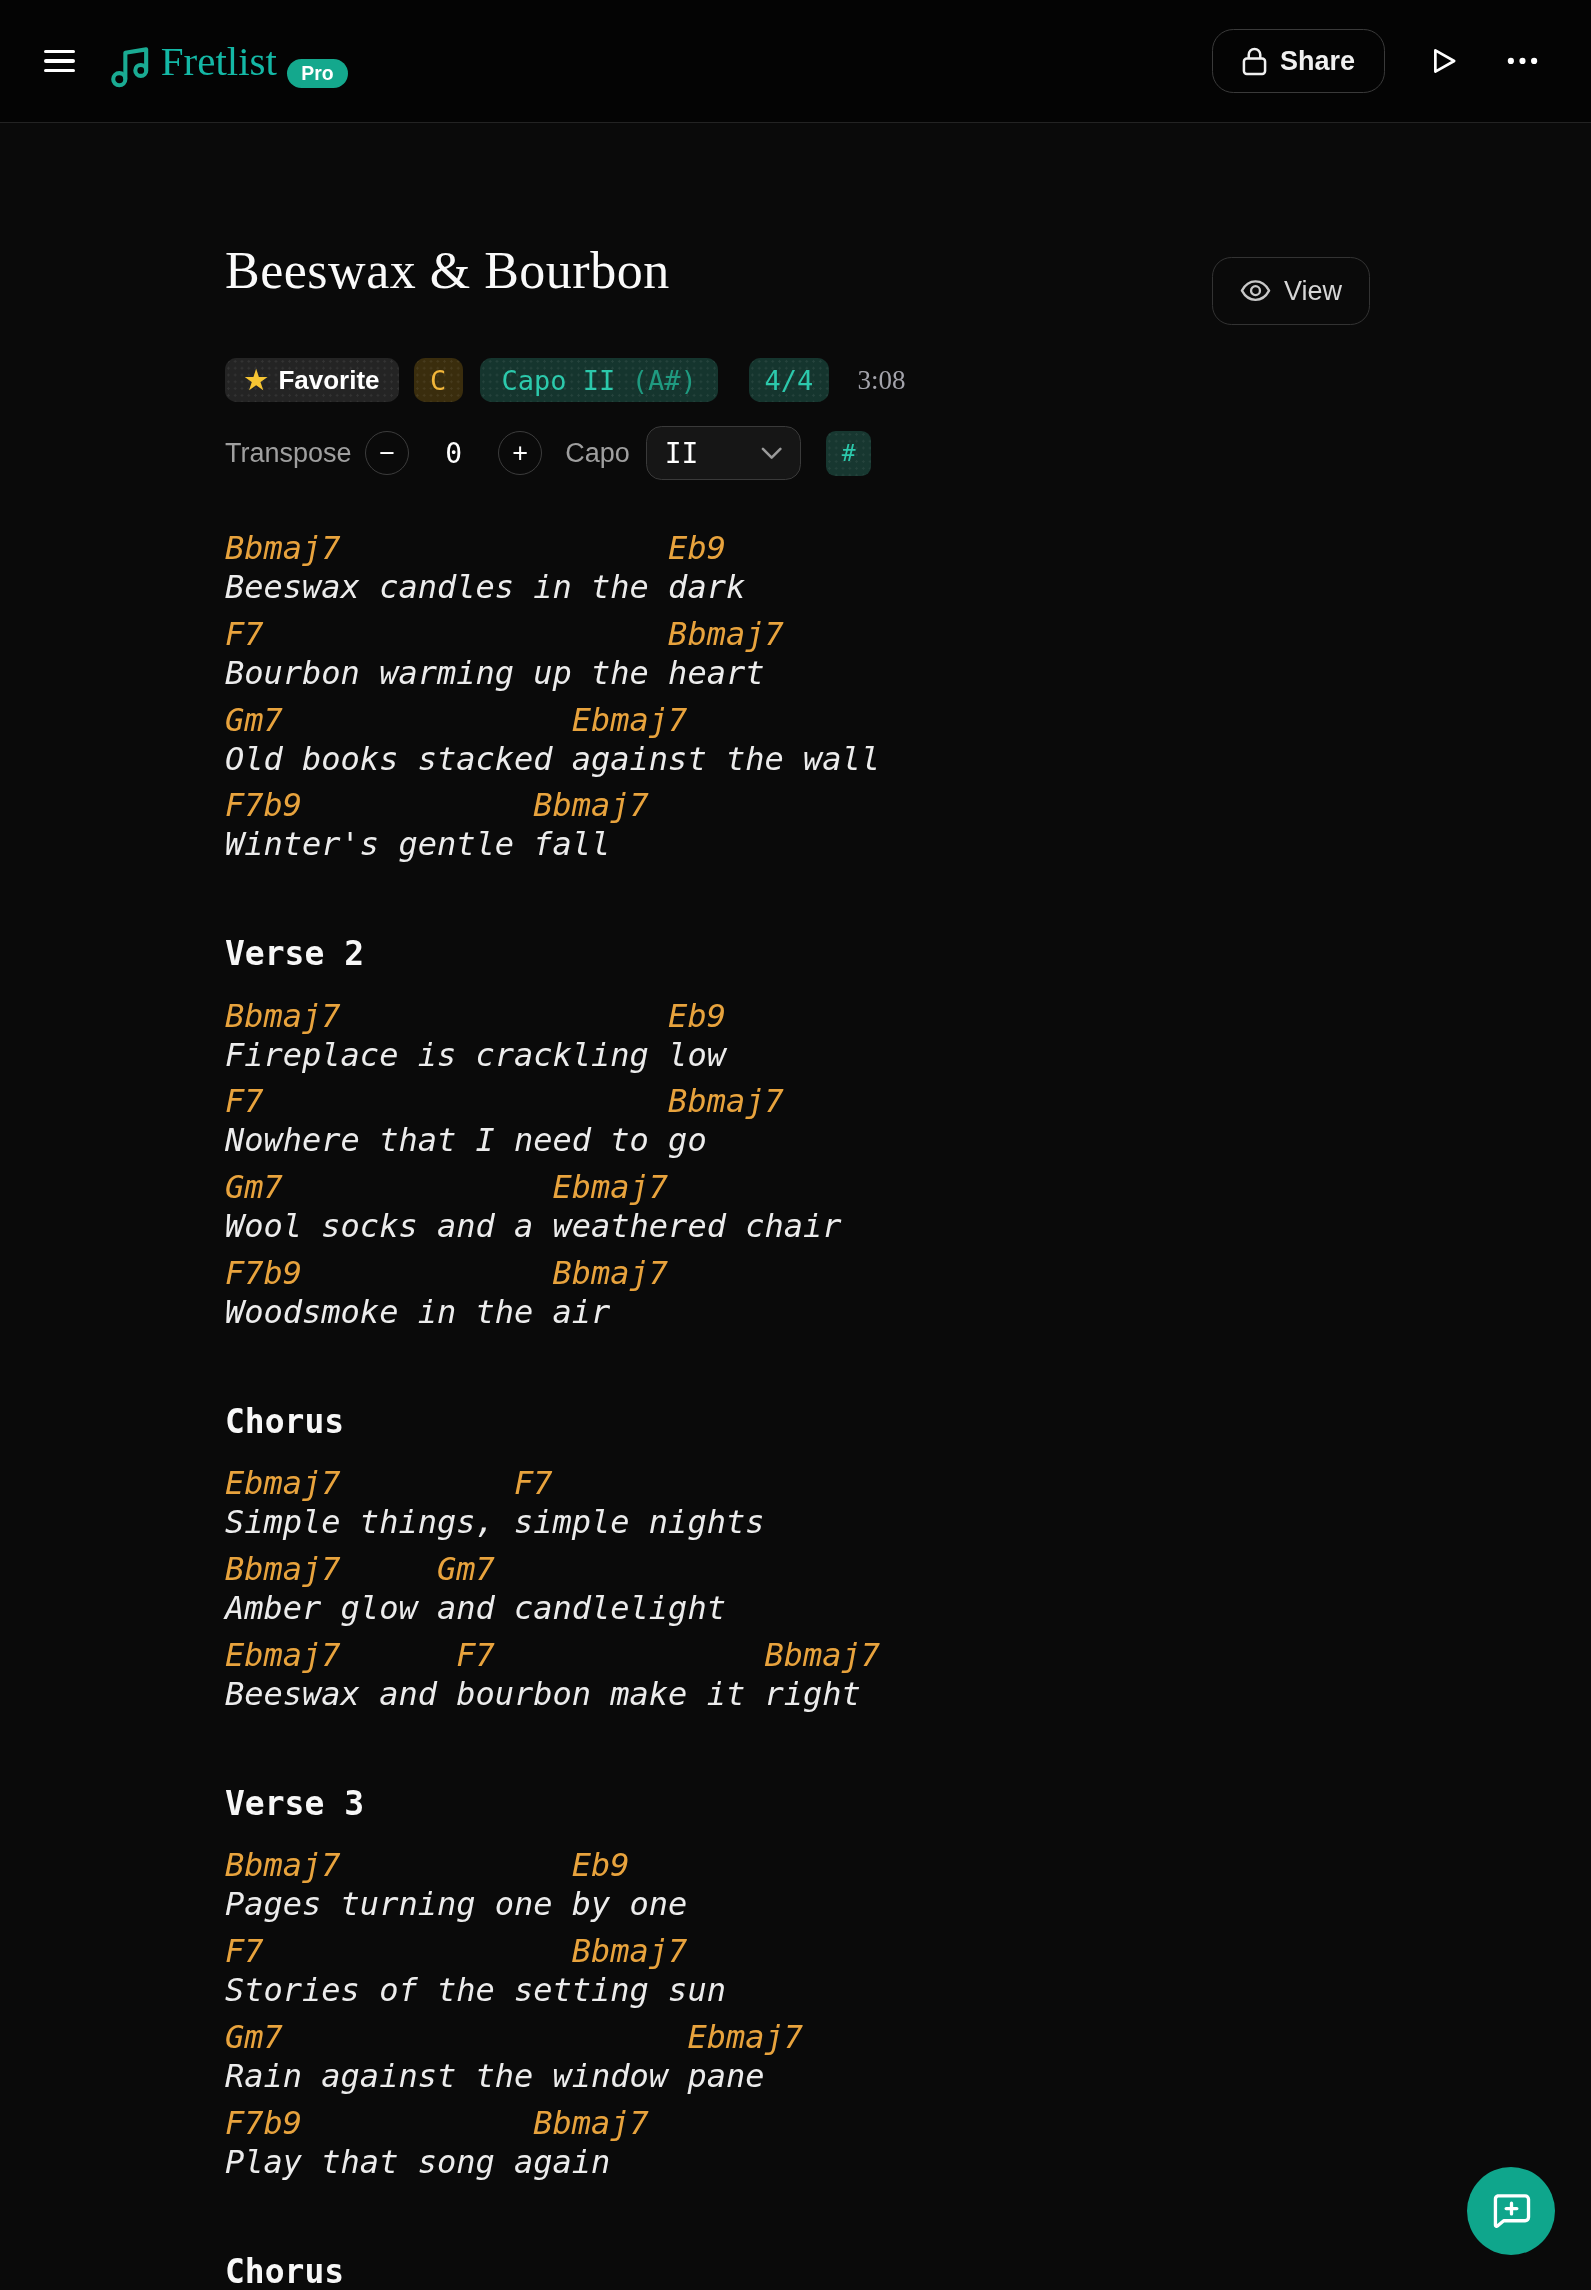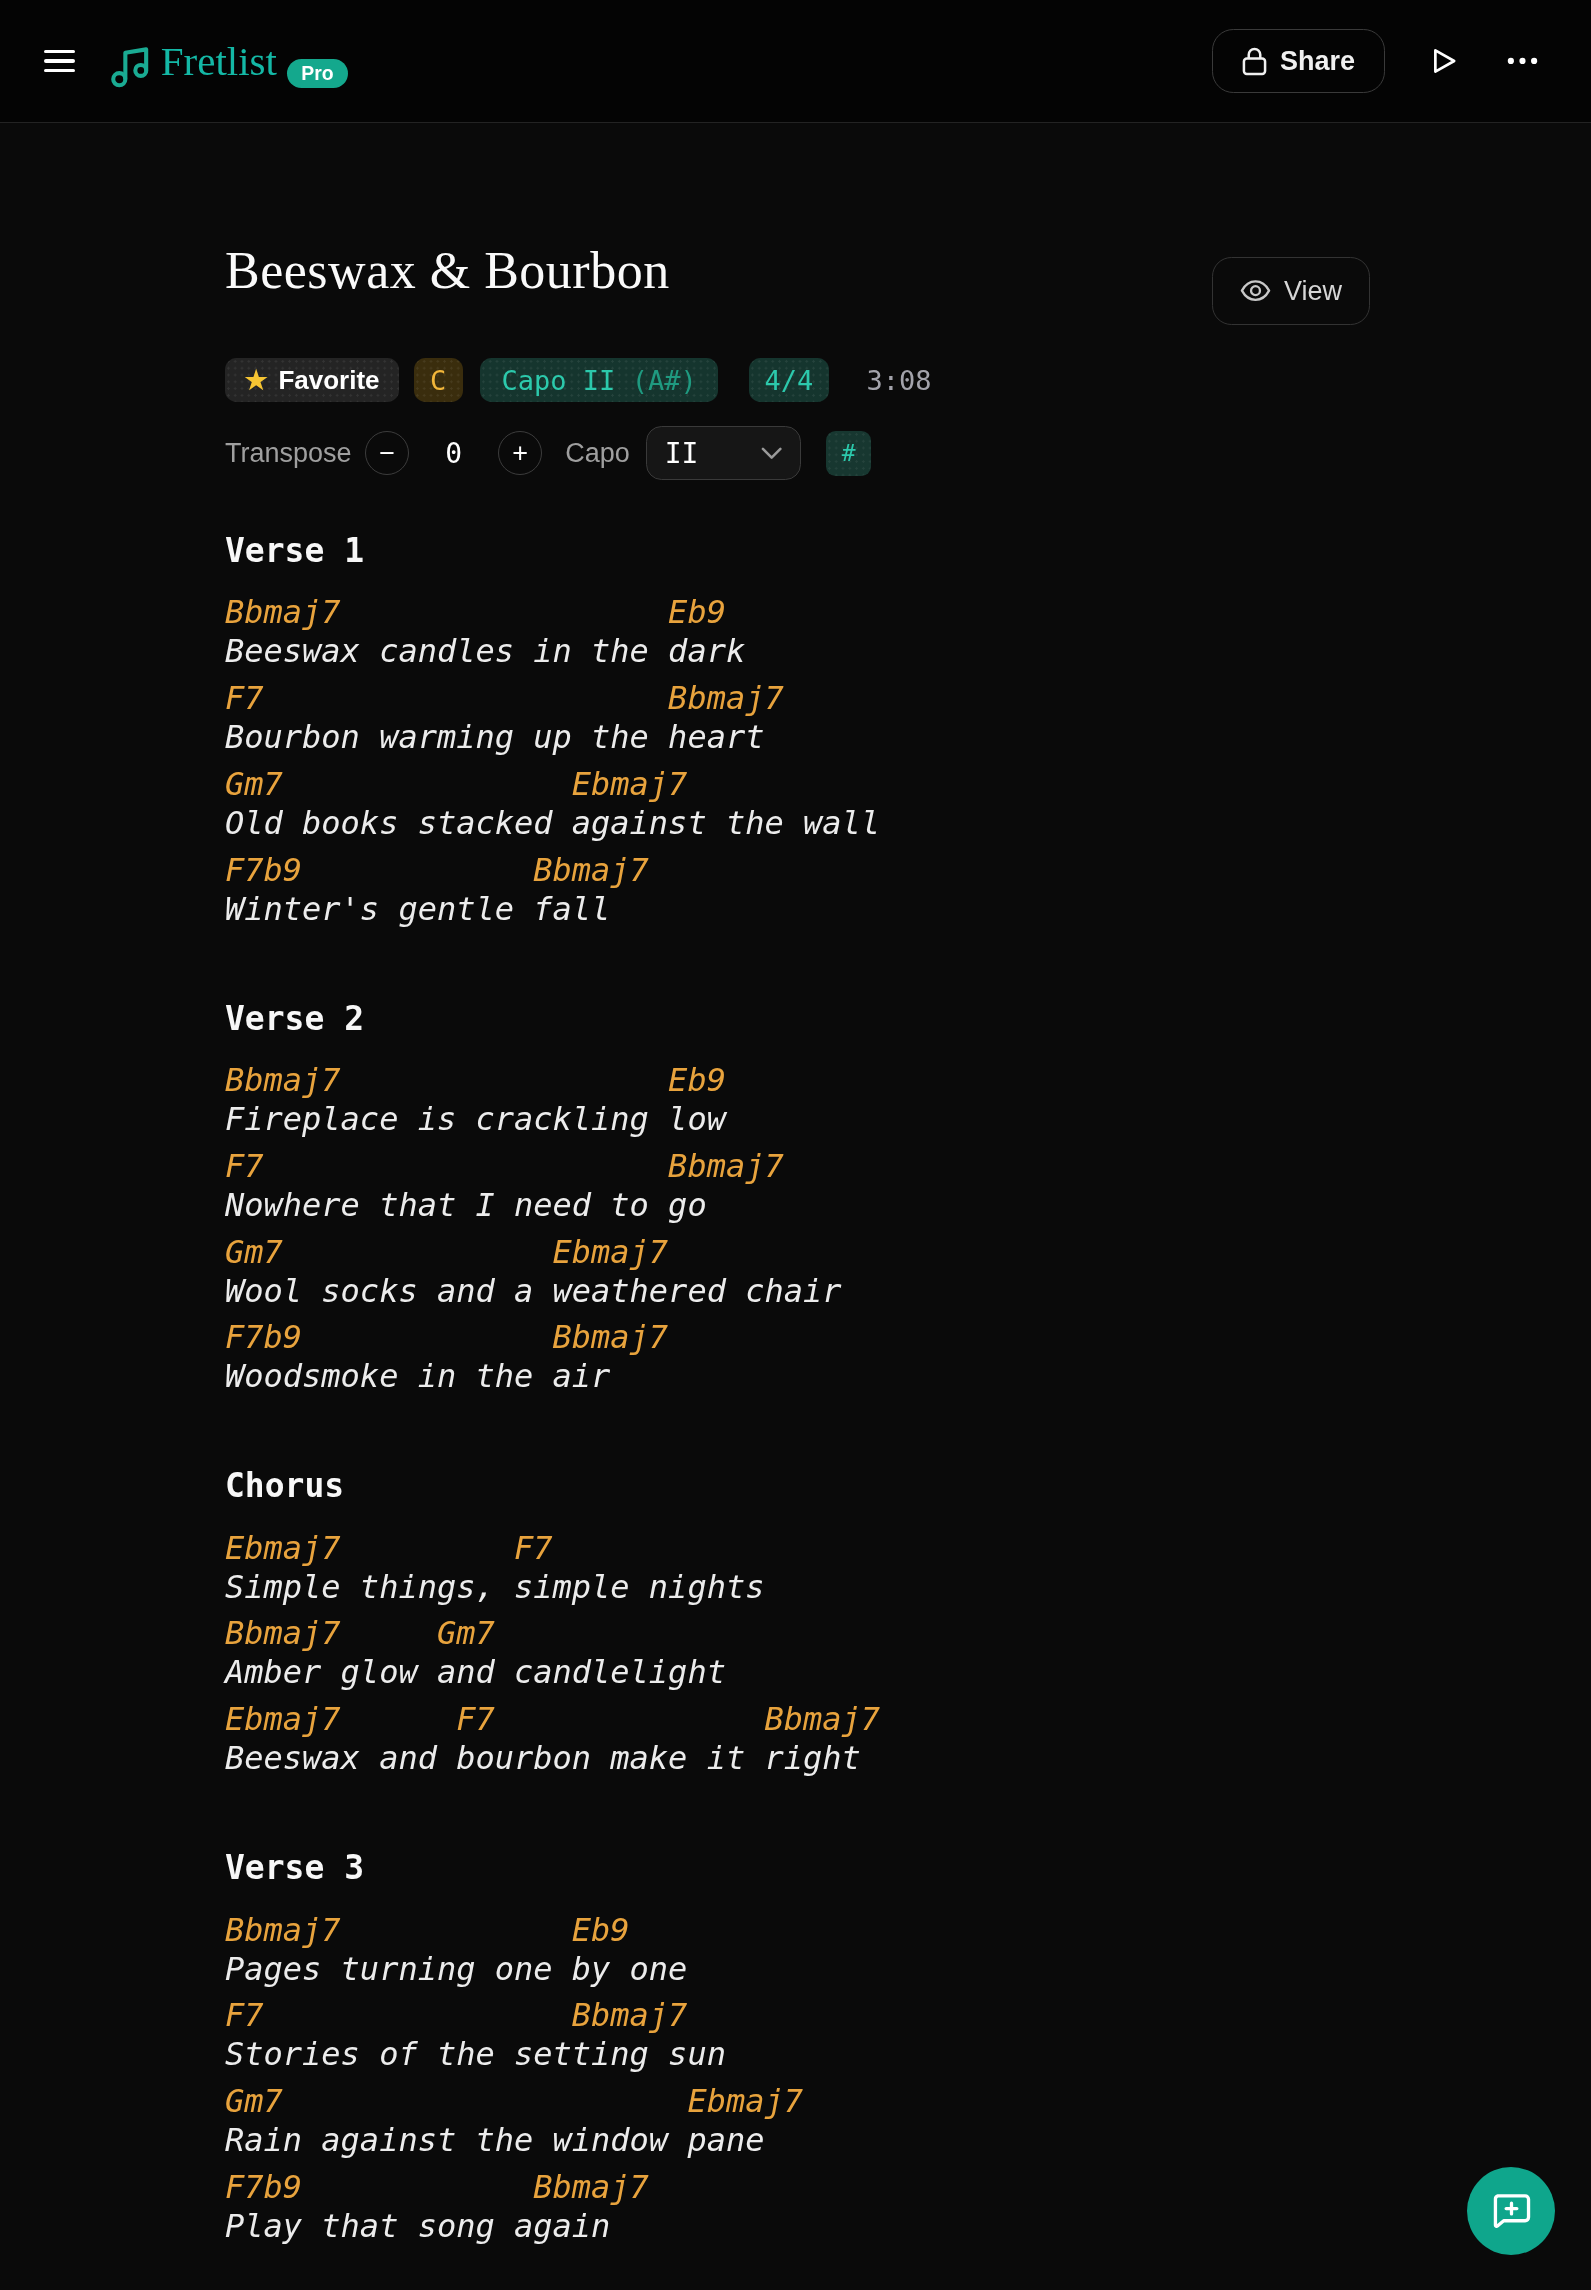--- a/index.html
+++ b/index.html
@@ -79,21 +79,21 @@
     background-size: 6.8px 6.8px;
   }
   .badge-favorite { color: #ffffff; font-size: 26px; font-weight: 600; gap: 10.7px; cursor: pointer; }
   .star-icon { color: #f6c533; font-size: 26px; line-height: 1; }
   .mono { font-family: "DejaVu Sans Mono", monospace; }
   .badge-key { background-color: #3a2d0d; color: #f2b63a; font-size: 27px; padding: 0 16.5px; }
   .badge-capo { background-color: #15352e; font-size: 27px; padding: 0 21.3px; margin-left: 2.9px; }
   .badge-capo .capo-main { color: #2cc9ac; }
   .badge-capo .capo-paren { color: #1f9a80; }
   .badge-time { background-color: #15352e; color: #2cc9ac; font-size: 27px; padding: 0 15.5px; margin-left: 16.5px; }
-  .duration { color: #a3a3ab; font-size: 27px; margin-left: 23px; }
+  .duration { color: #a3a3ab; font-size: 27px; margin-left: 14px; font-family: Liberation Serif, serif; }
 
   
   .transpose-row { margin-top: 24px; display: flex; align-items: center; }
   .ctl-label { color: #9f9f9f; font-size: 27px; }
   .round-btn {
     width: 44px; height: 44px; border-radius: 50%;
     border: 1.5px solid #3c3c3c; background: transparent;
     color: #ffffff; font-size: 27px; line-height: 1;
     display: flex; align-items: center; justify-content: center;
     cursor: pointer; font-family: "Liberation Sans", sans-serif;
@@ -218,21 +218,20 @@
       <span class="capo-select-value mono">II</span>
       <svg width="21.3" height="12.6" viewBox="0 0 22 13" fill="none">
         <path d="M2 2 L11 11 L20 2" stroke="#9a9a9a" stroke-width="2.6" stroke-linecap="round" stroke-linejoin="round"></path>
       </svg>
     </div>
     <button class="sharp-btn">#</button>
   </div>
 
   <div class="sections">
       <section class="section">
-        <h2 class="section-title">Verse 1</h2>
         <div class="line-pair">
           <div class="chord-line">Bbmaj7                 Eb9</div>
           <div class="lyric-line">Beeswax candles in the dark</div>
         </div>
         <div class="line-pair">
           <div class="chord-line">F7                     Bbmaj7</div>
           <div class="lyric-line">Bourbon warming up the heart</div>
         </div>
         <div class="line-pair">
           <div class="chord-line">Gm7               Ebmaj7</div>

